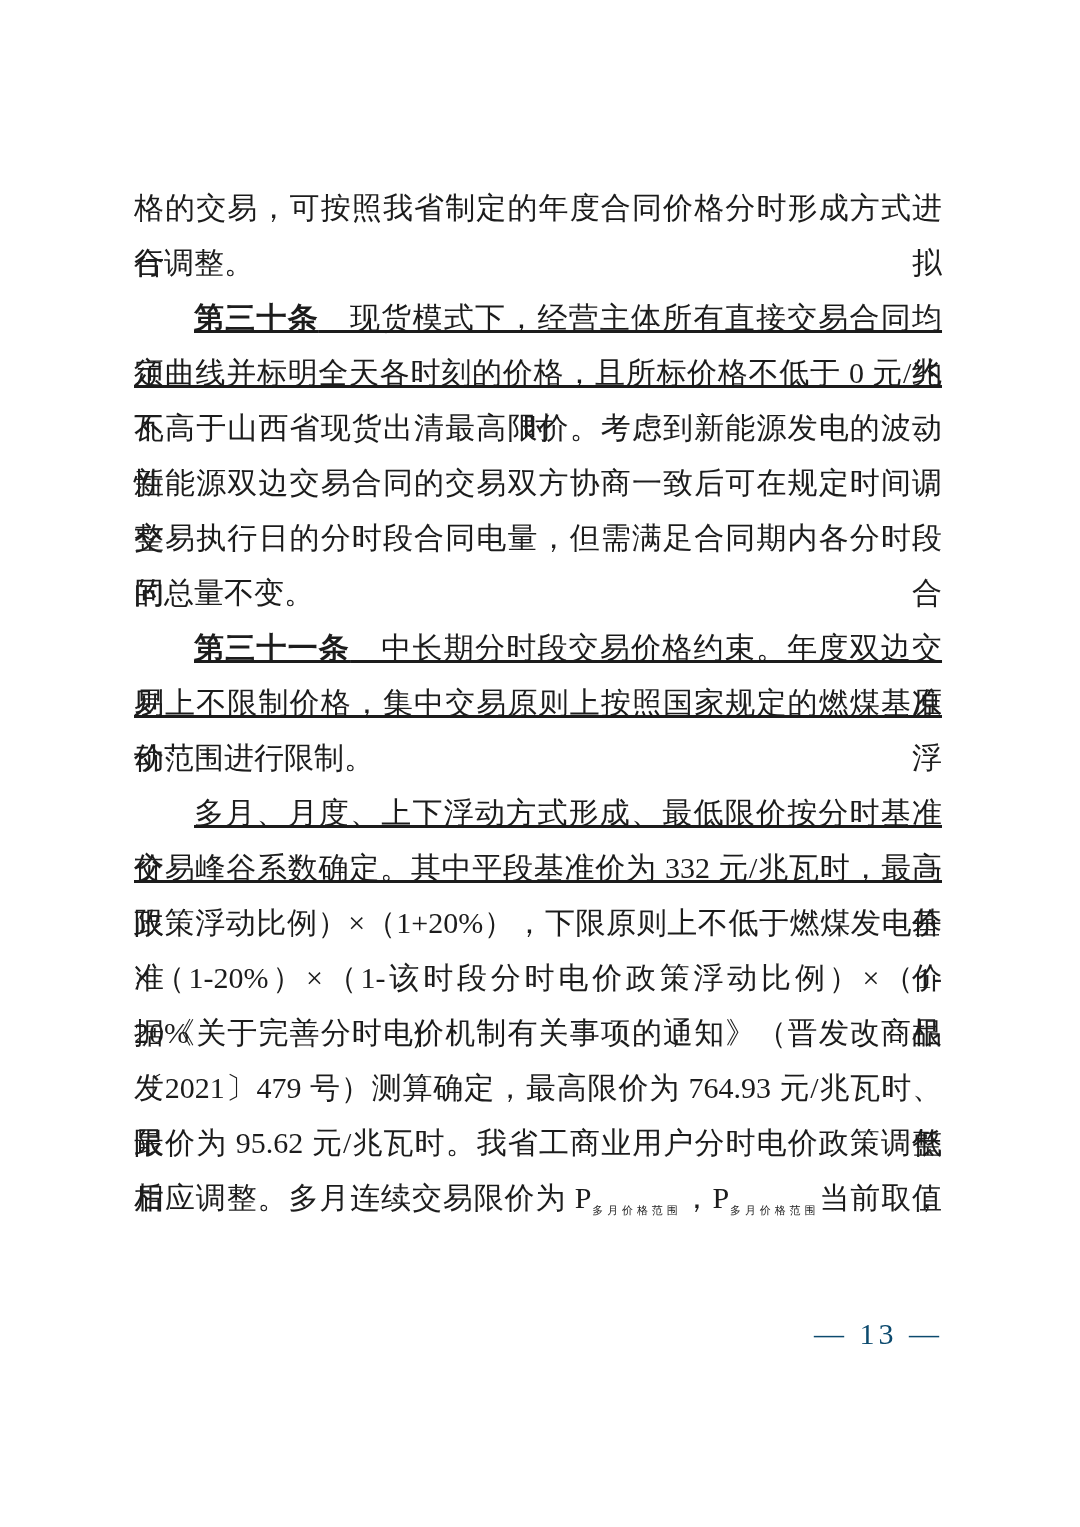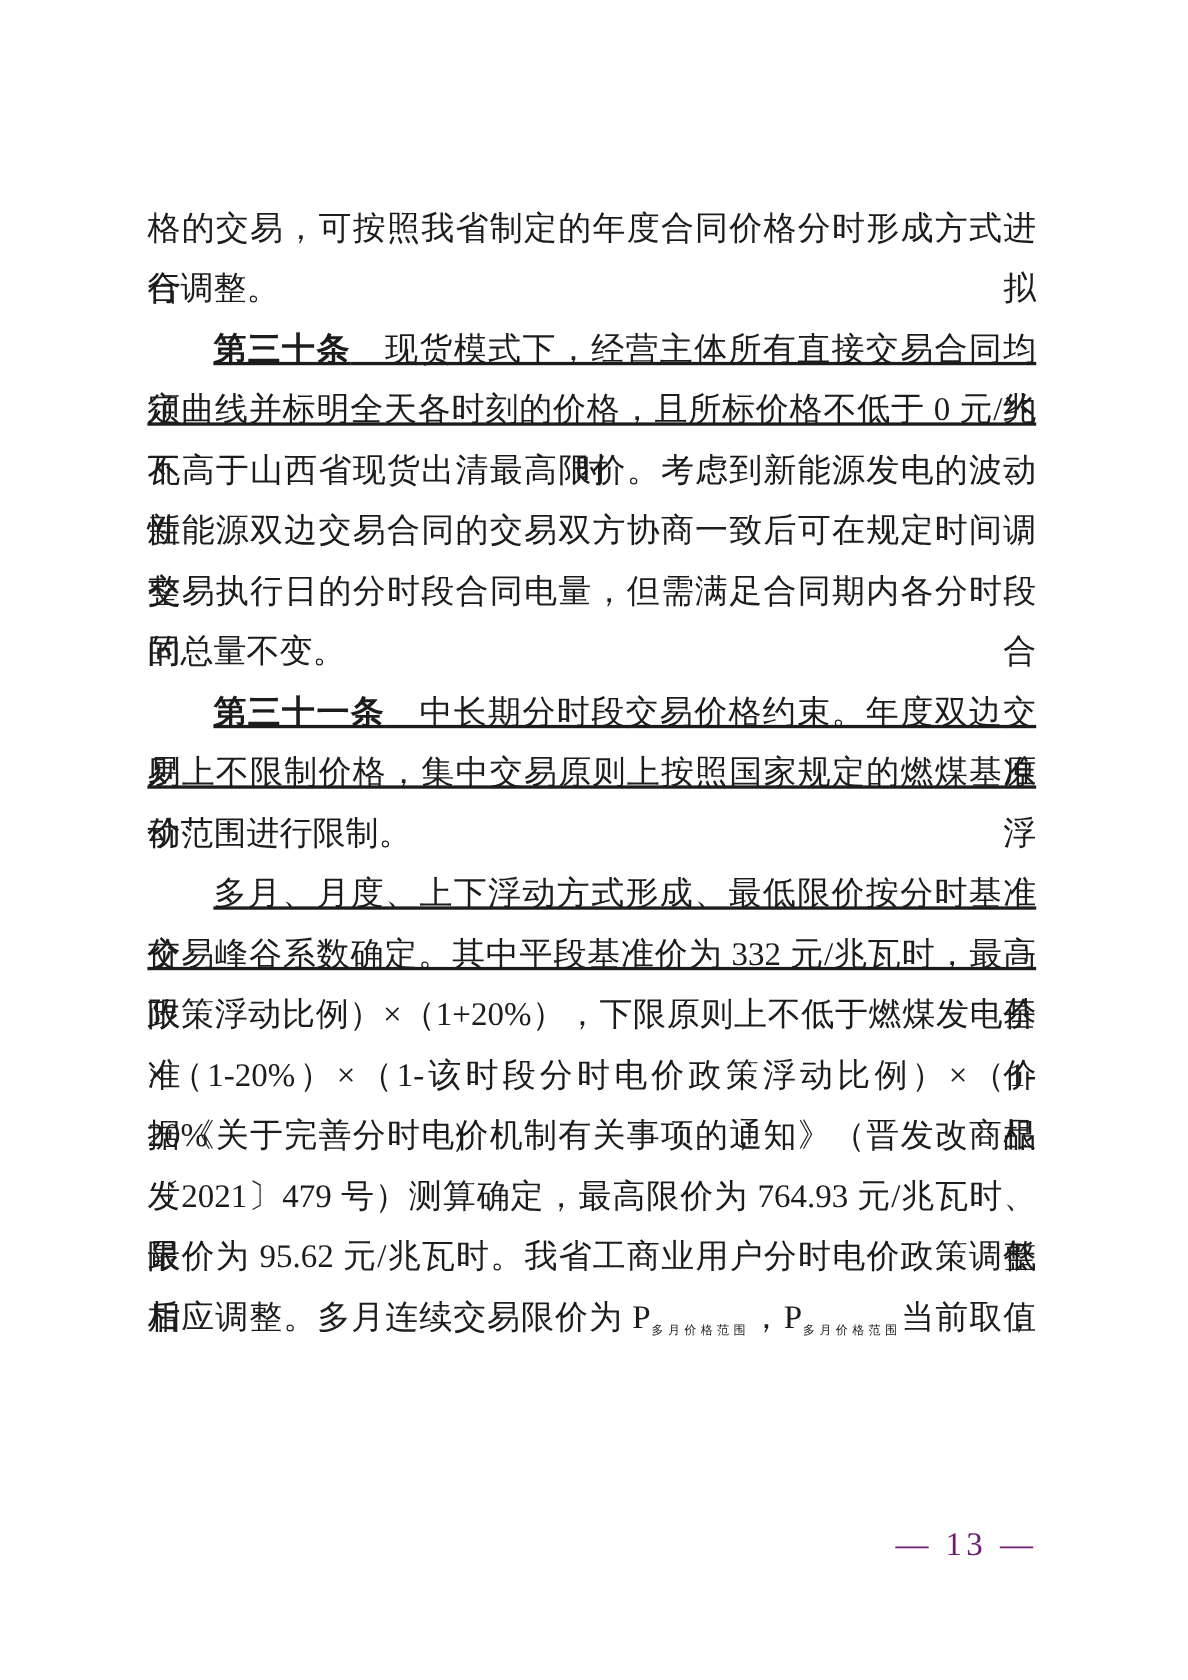--- a/index.html
+++ b/index.html
@@ -42,25 +42,25 @@
     font-weight: 700;
     font-family: "Liberation Sans", "DejaVu Sans", sans-serif;
   }
   .sub {
     font-size: 11px;
     letter-spacing: 3px;
     vertical-align: -6px;
   }
   .footer {
     position: absolute;
-    top: 1388px;
+    top: 1317px;
     right: 137px;
     font-size: 30px;
     line-height: 34px;
-    color: #701a75;
+    color: #0c4a6e;
     letter-spacing: 4px;
   }
 </style>
 </head>
 <body>
 
 <div class="page">
   <div class="content">
       <div class="line"><span>格的交易，可按照我省制定的年度合同价格分时形成方式进行拟</span></div>
       <div class="line no-justify"><span>合调整。</span></div>

